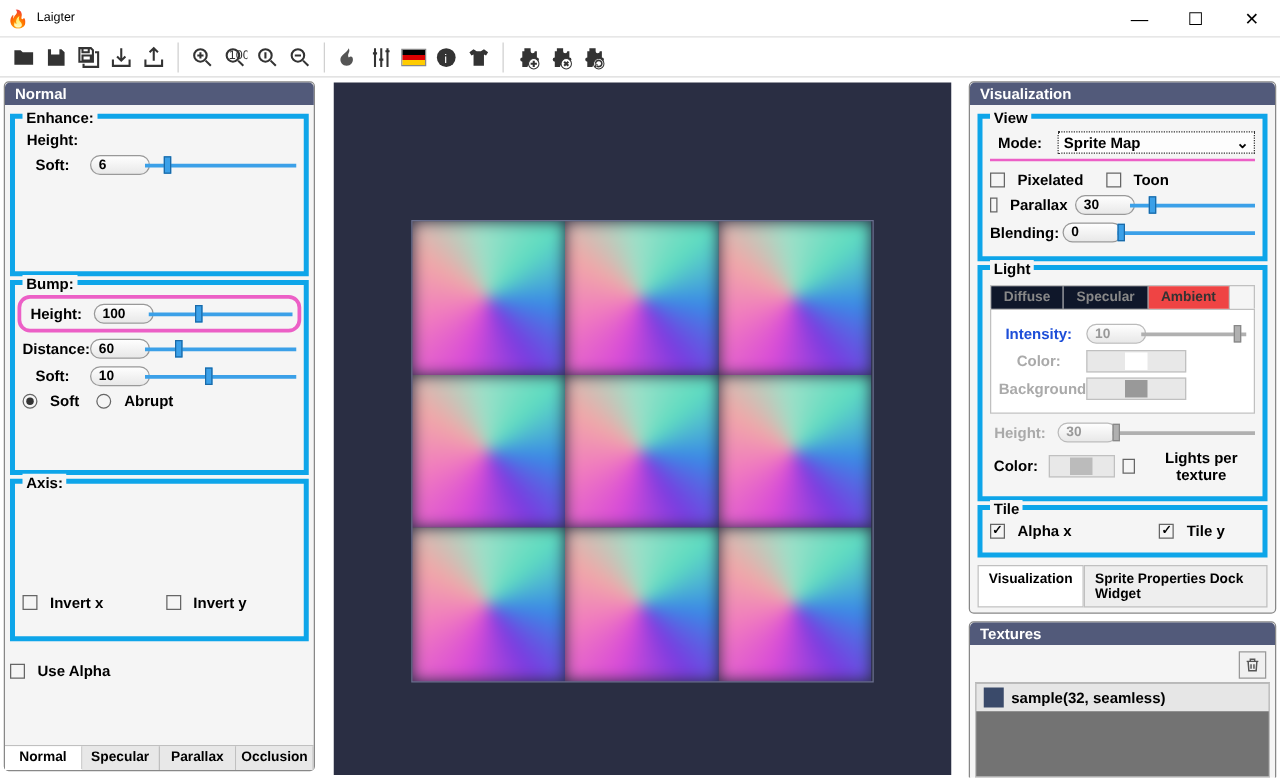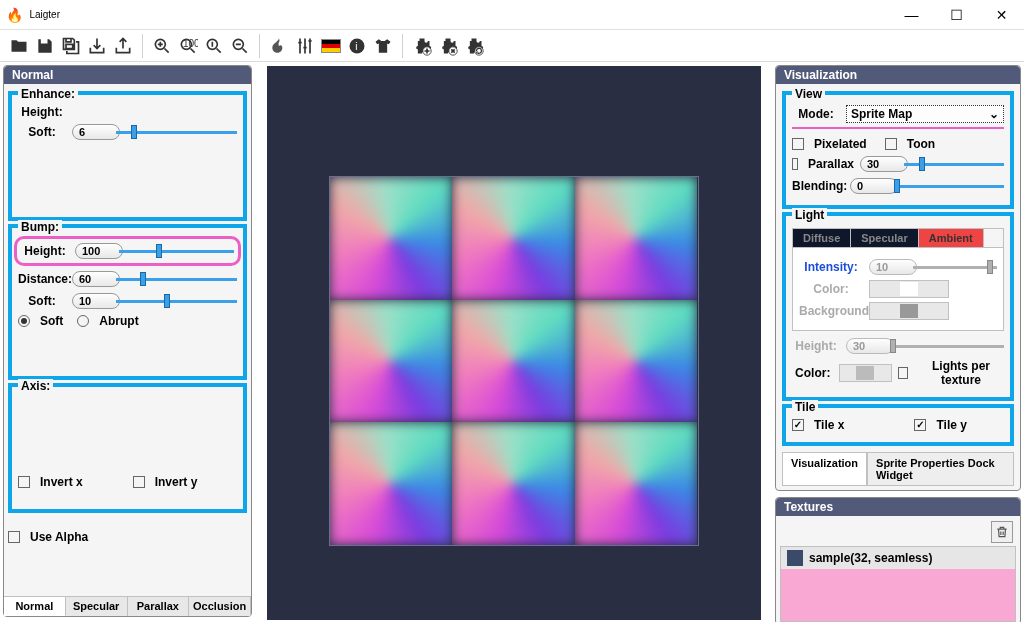--- a/index.html
+++ b/index.html
@@ -73,21 +73,21 @@
 .lightbody { border: 1px solid #c0c0c0; padding: 6px; background: #fff; }
 
 .swatch { width: 80px; height: 18px; border: 1px solid #c0c0c0; background: #e8e8e8; display: flex; align-items: center; justify-content: center; }
 .swatch .inner { width: 18px; height: 14px; }
 
 .btabs { display: flex; margin-top: 6px; }
 .btabs .bt { padding: 4px 8px; border: 1px solid #c0c0c0; font-size: 11px; }
 .btabs .bt.active { background: #fff; }
 .btabs .bt:not(.active) { background: #eee; }
 
-.texlist { height: 76px; border: 1px solid #c0c0c0; background: #f9a8d4; }
+.texlist { height: 76px; border: 1px solid #c0c0c0; background: #737373; }
 .texrow { display: flex; align-items: center; gap: 6px; padding: 3px 6px; background: #e6e6e6; }
 .texrow .thumb { width: 16px; height: 16px; background: #3a4a6a; }
 
 .trashbtn { width: 22px; height: 22px; border: 1px solid #999; background: #f0f0f0; display: flex; align-items: center; justify-content: center; float: right; margin: 3px; }
 </style>
 </head>
 <body>
 
 <div class="titlebar">
   <span class="app-icon">🔥</span>
@@ -415,21 +415,21 @@
                 <span>Lights per texture</span>
               </label>
           </div>
         </div>
 
         <div class="groupbox">
           <span class="glabel">Tile</span>
           <div class="srow" style="gap:70px">
             <label class="check">
                 <span class="c">✓</span>
-                <span>Tile x</span>
+                <span>Alpha x</span>
               </label>
             <label class="check">
                 <span class="c">✓</span>
                 <span>Tile y</span>
               </label>
           </div>
         </div>
         <div class="btabs">
           <div class="bt active">Visualization</div>
           <div class="bt">Sprite Properties Dock Widget</div>

